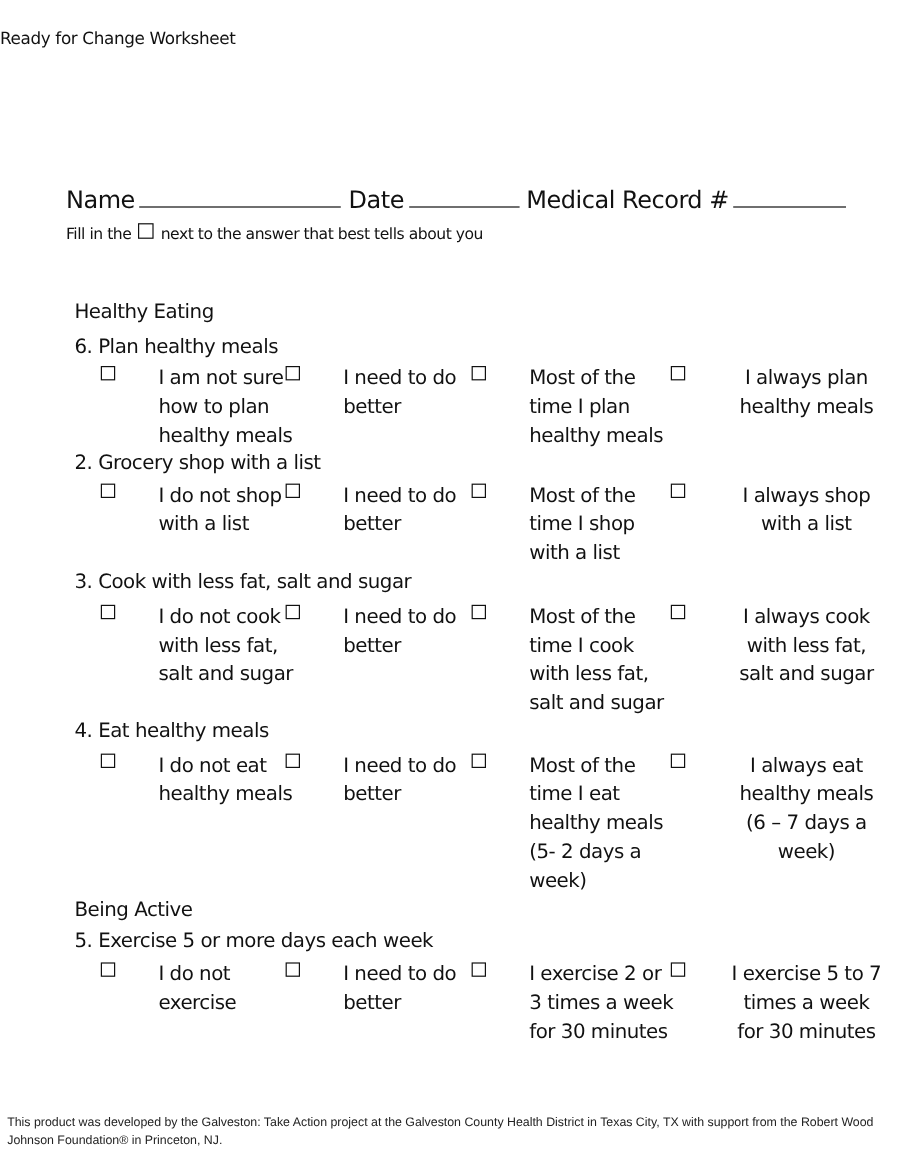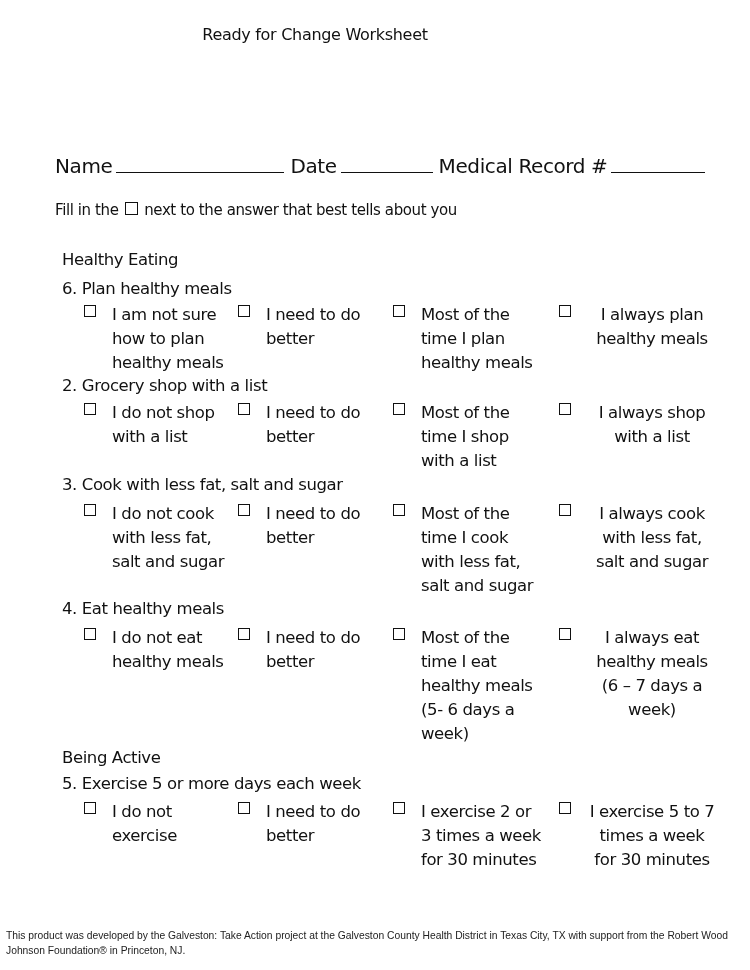--- a/index.html
+++ b/index.html
@@ -1,42 +1,42 @@
 <!DOCTYPE html>
 <html><head>
 <meta charset="utf-8">
 <style>
   html, body { margin: 0; padding: 0; background: #ffffff; }
   body {
     width: 750px; height: 970px; position: relative; overflow: hidden;
     font-family: "DejaVu Sans", sans-serif; color: #111;
   }
   .title {
-    position: absolute; top: 25px; left: 0; width: 630px; text-align: center;
-    font-size: 16px; letter-spacing: -0.3px;
+    position: absolute; top: 25px; left: 0; width: 630px; text-align: left;
+    font-size: 14px; letter-spacing: -0.3px;
   }
   .fields {
     position: absolute; top: 154px; left: 55px; font-size: 20px; white-space: nowrap; letter-spacing: -0.4px;
   }
   .fields .blank { display: inline-block; border-bottom: 1.5px solid #111; height: 14px; vertical-align: baseline; margin: 0 6px 0 4px; }
   .instr {
-    position: absolute; top: 201px; left: 55px; font-size: 15px; white-space: nowrap; letter-spacing: -0.4px;
+    position: absolute; top: 186px; left: 55px; font-size: 13px; white-space: nowrap; letter-spacing: -0.4px;
   }
   .instr .box { display: inline-block; width: 11px; height: 11px; border: 1px solid #111; vertical-align: 0px; margin: 0 2px; }
   .section {
     position: absolute; left: 62px; font-size: 16.5px; font-weight: normal; letter-spacing: -0.4px;
   }
   .q {
     position: absolute; left: 62px; font-size: 16.5px; letter-spacing: -0.4px; white-space: nowrap;
   }
   .opt { position: absolute; font-size: 16.5px; line-height: 24px; letter-spacing: -0.4px; }
   .opt .cb {
     position: absolute; top: 2px; left: -28px; width: 10px; height: 10px; border: 1px solid #111; background: #fff;
   }
-  .opt .txt { display: block; width: 122px; }
+  .opt .txt { display: block; width: 122px; margin-left: 20px; }
   .c1 { left: 112px; } .c2 { left: 266px; } .c3 { left: 421px; } .c4 { left: 587px; text-align: center; }
   .c4 .txt { width: 130px; }
   .footer {
     position: absolute; top: 928px; left: 6px; width: 740px;
     font-family: Liberation Sans, sans-serif; font-size: 10.3px; line-height: 15px; color: #222;
   }
 </style>
 </head>
 <body>
 
@@ -112,21 +112,21 @@
 <div class="opt c1" style="top:626px">
     <span class="cb"></span>
     <span class="txt">I do not eat healthy meals</span>
   </div>
 <div class="opt c2" style="top:626px">
     <span class="cb"></span>
     <span class="txt">I need to do better</span>
   </div>
 <div class="opt c3" style="top:626px">
     <span class="cb"></span>
-    <span class="txt">Most of the time I eat healthy meals (5- 6 days a week)</span>
+    <span class="txt">Most of the time I eat healthy meals (5- 2 days a week)</span>
   </div>
 <div class="opt c4" style="top:626px">
     <span class="cb"></span>
     <span class="txt">I always eat healthy meals (6 – 7 days a week)</span>
   </div>
 
 <div class="section" style="top:748px">Being Active</div>
 
 <div class="q" style="top:774px">5. Exercise 5 or more days each week</div>
 <div class="opt c1" style="top:800px">

